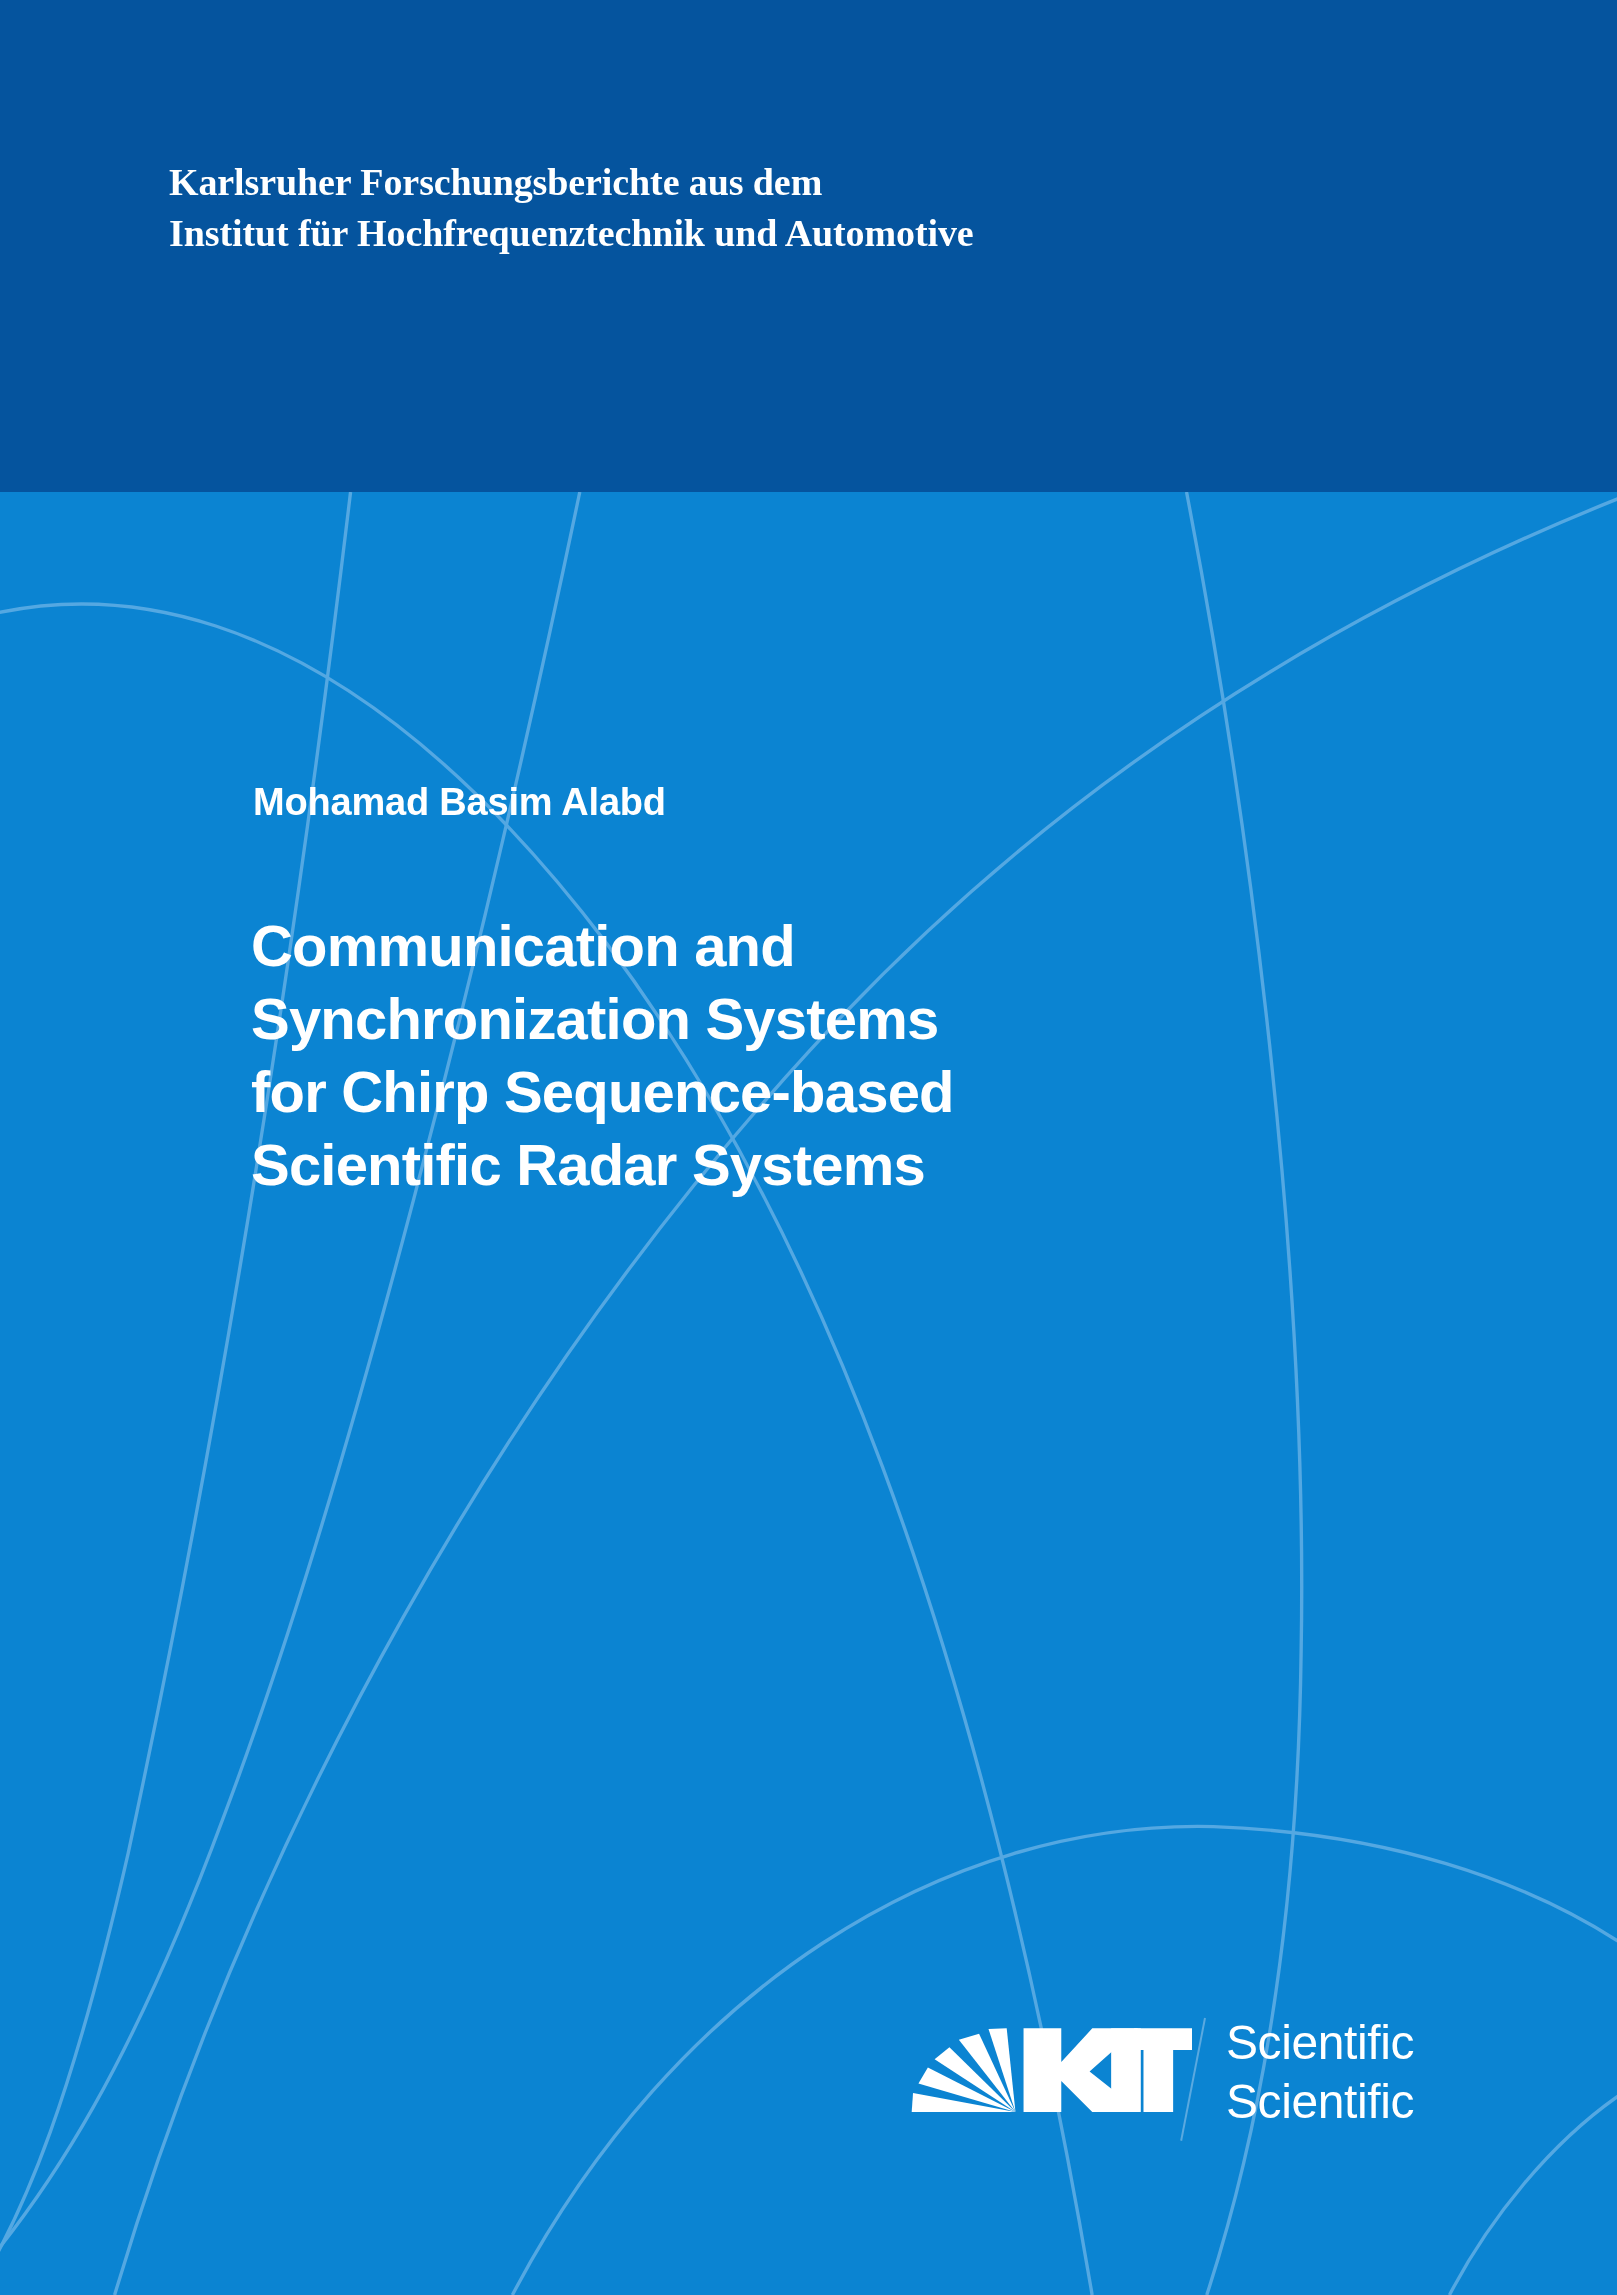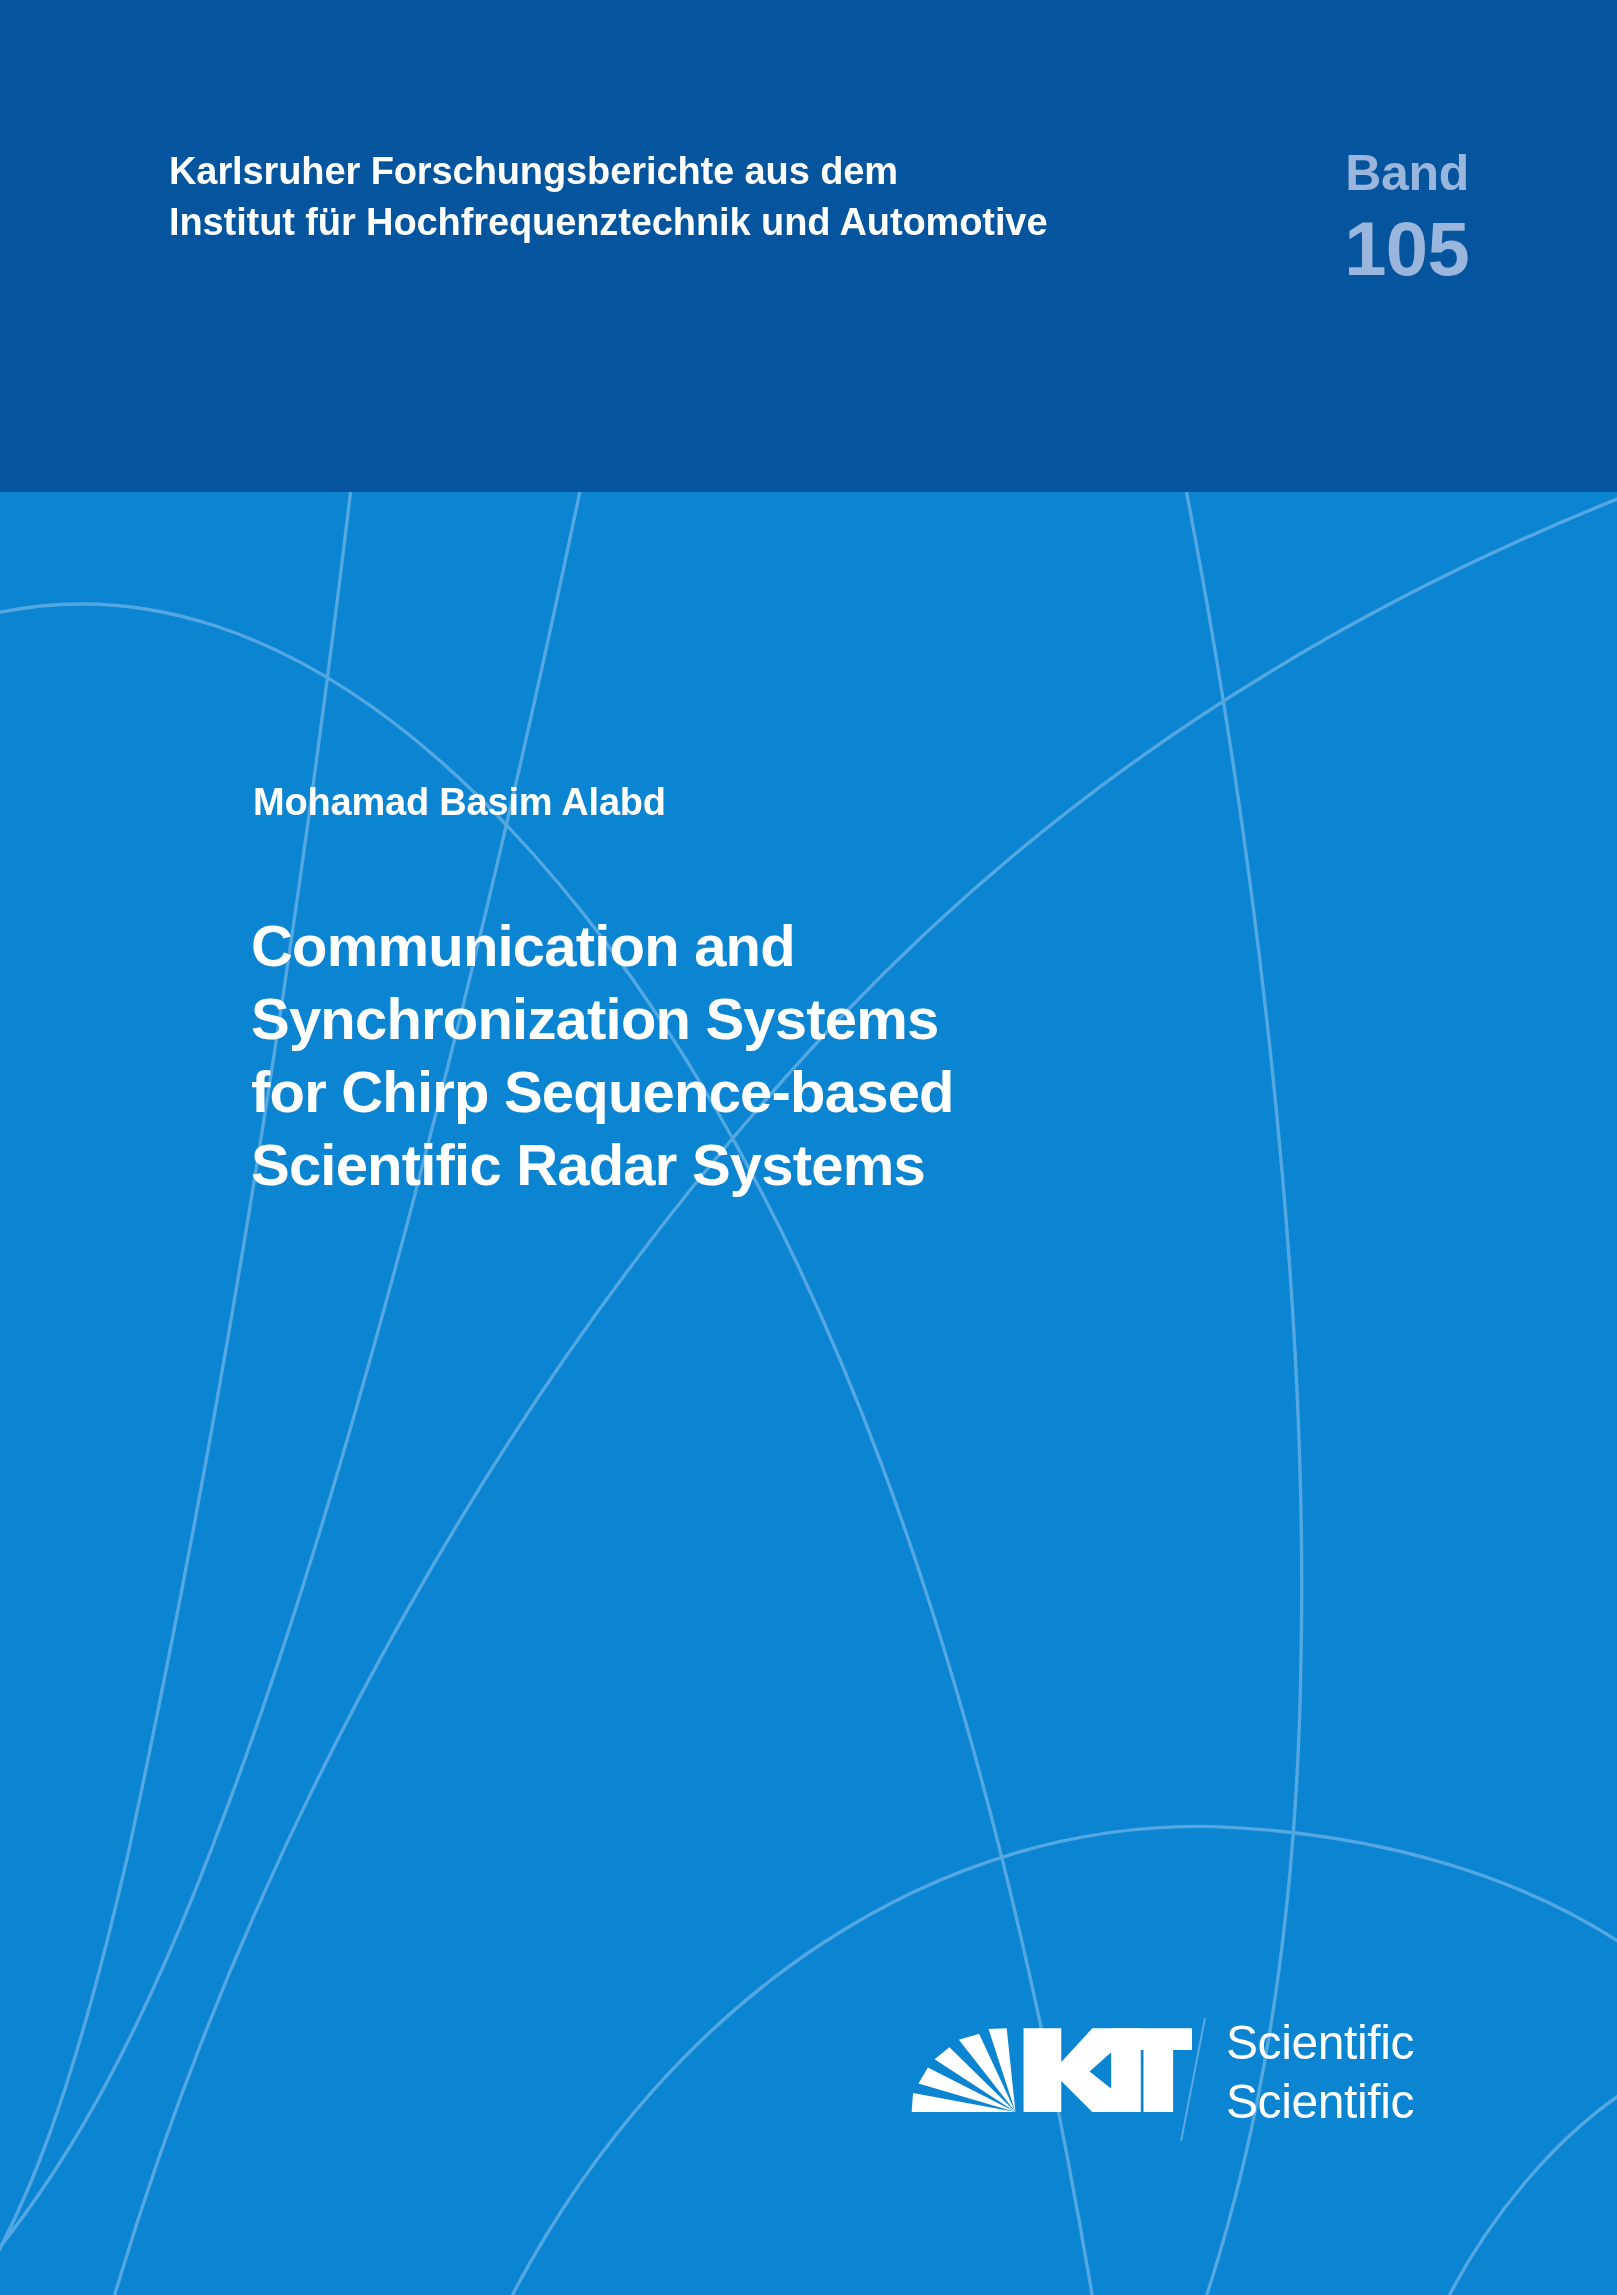--- a/index.html
+++ b/index.html
@@ -31,27 +31,28 @@
     left: 0;
     top: 0;
     width: 1618px;
     height: 492px;
     background: #05549e;
   }
 
   #series-title {
     position: absolute;
     left: 169px;
-    top: 146px;
+    top: 157px;
     width: 1011px;
     color: #ffffff;
     font-size: 38px;
     font-weight: bold;
     line-height: 51px;
     letter-spacing: -0.1px;
+    font-family: Liberation Serif, serif;
   }
   #series-title div { white-space: nowrap; }
 
   #band-block {
     position: absolute;
     left: 1267px;
     top: 146px;
     width: 202px;
     text-align: right;
     color: #9ab6dd;
@@ -157,24 +158,20 @@
     </g>
   </svg>
 
   <div id="header-band"></div>
 
   <div id="series-title">
     <div>Karlsruher Forschungsberichte aus dem</div>
     <div>Institut für Hochfrequenztechnik und Automotive</div>
   </div>
 
-  <div id="band-block">
-    <div id="band-label">Band</div>
-    <div id="band-number">105</div>
-  </div>
 
   <div id="author">Mohamad Basim Alabd</div>
 
   <div id="book-title">
     <div>Communication and</div>
     <div>Synchronization Systems</div>
     <div>for Chirp Sequence-based</div>
     <div>Scientific Radar Systems</div>
   </div>
 

